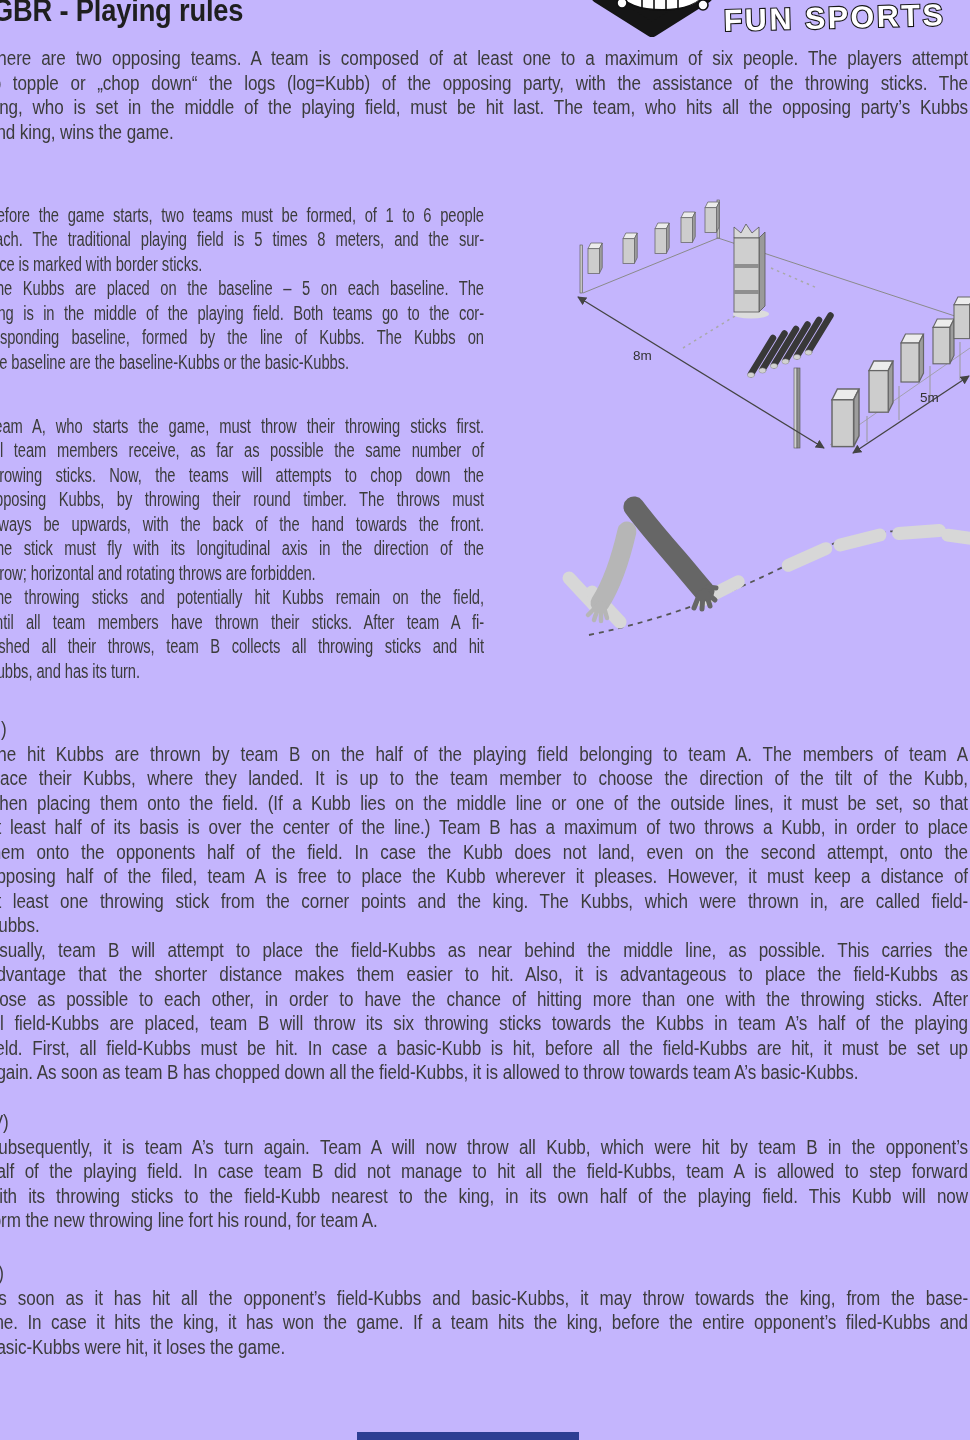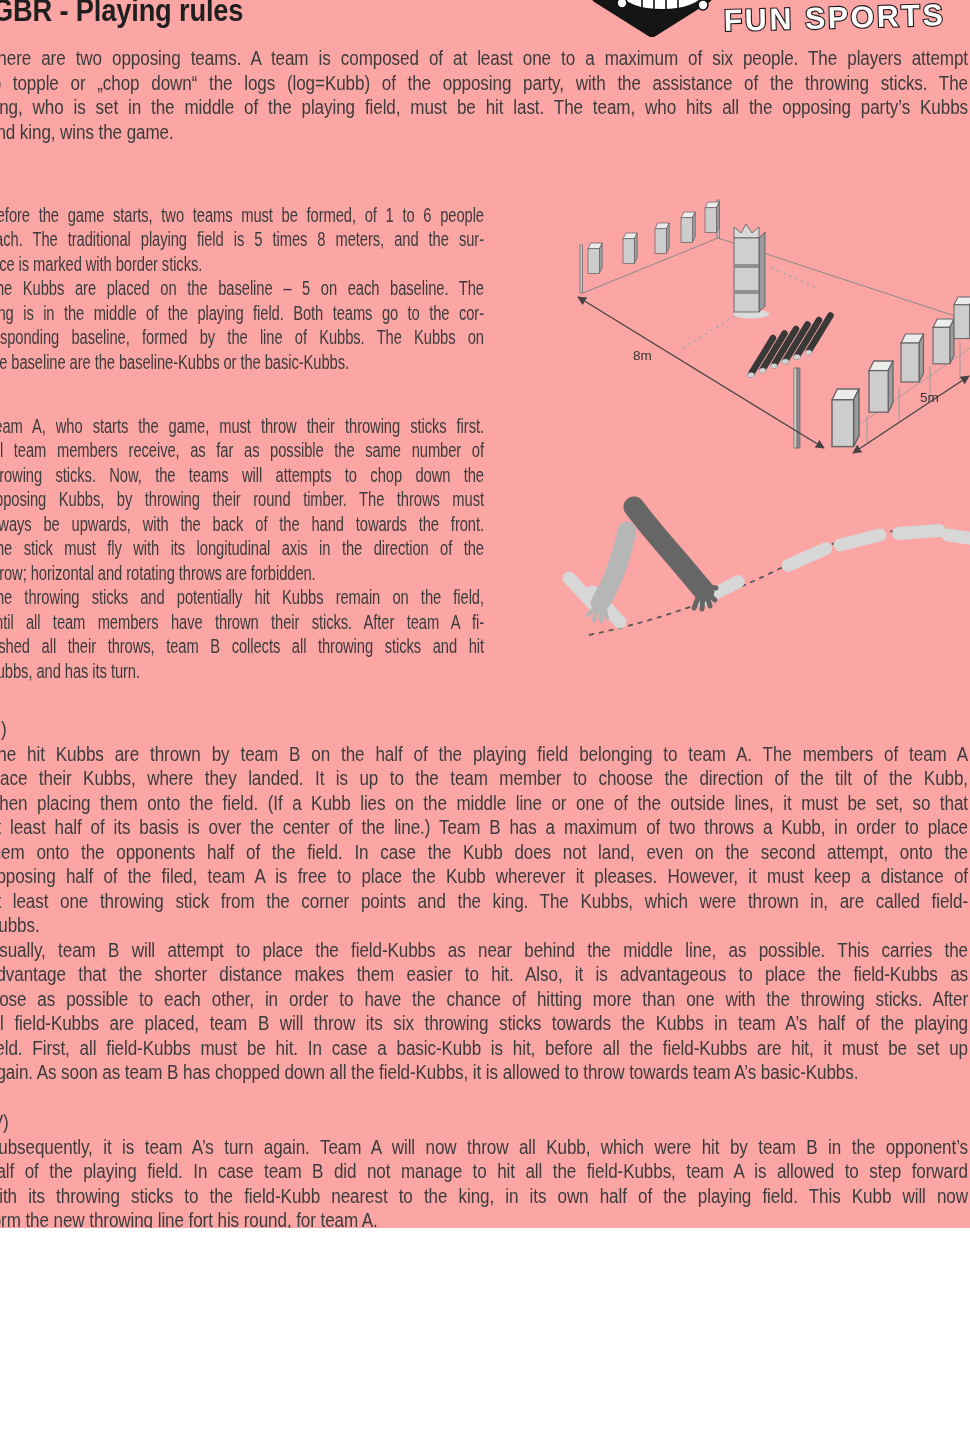--- a/index.html
+++ b/index.html
@@ -1,18 +1,18 @@
 <!DOCTYPE html>
 <html><head>
 <meta charset="utf-8">
 <style>
   html,body{margin:0;padding:0;}
   body{width:970px;height:1440px;overflow:hidden;background:#ffffff;
        font-family:"Liberation Sans",sans-serif;}
-  .page{position:relative;width:970px;height:1228px;overflow:hidden;background:#fca5a5;}
+  .page{position:relative;width:970px;height:1440px;overflow:hidden;background:#c4b5fd;}
   .title{position:absolute;left:-8px;top:-7px;font-size:31px;font-weight:bold;
          color:#1f1f1f;letter-spacing:-0.2px;white-space:nowrap;
          transform:scaleX(0.88);transform-origin:0 0;}
   .sec{position:absolute;font-size:19.4px;line-height:24.5px;color:#3c3c3c;}
   .ln{height:24.5px;text-align:justify;text-align-last:justify;white-space:normal;
       transform-origin:0 0;letter-spacing:-0.1px;}
   .ln.rag{text-align-last:left;}
   .logo{position:absolute;left:590px;top:0;width:380px;height:42px;}
   .figure-field{position:absolute;left:575px;top:190px;width:395px;height:275px;}
   .figure-throw{position:absolute;left:575px;top:485px;width:395px;height:210px;}

